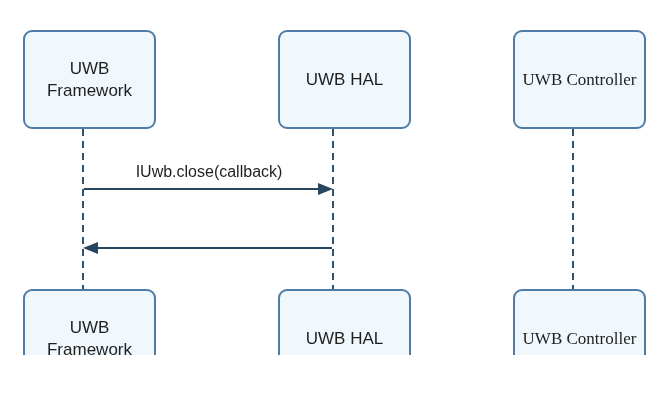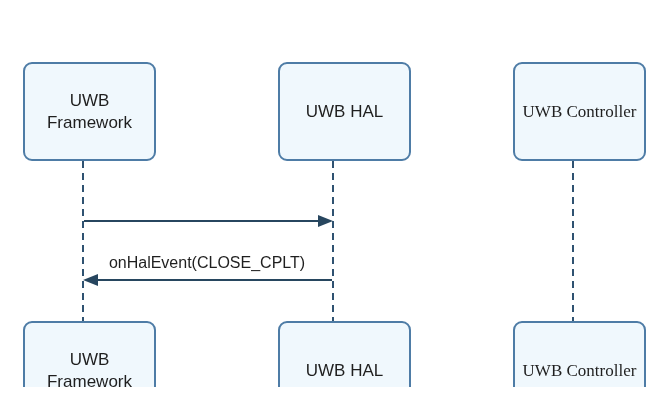--- a/index.html
+++ b/index.html
@@ -7,21 +7,20 @@
     padding: 0;
     background: #ffffff;
     font-family: "Liberation Sans", sans-serif;
   }
   .canvas {
     position: relative;
     width: 661px;
     height: 355px;
     background: #ffffff;
     overflow: hidden;
-    margin-top: 32px;
   }
   .actor-box {
     position: absolute;
     width: 117px;   
     height: 95px;   
     background: #f0f8fd;
     border: 2px solid #4e7ca6;
     border-radius: 9px;
     display: flex;
     align-items: center;
@@ -111,20 +110,20 @@
   <div class="actor-box row-bottom col-framework">
     <span class="label">UWB Framework</span>
   </div>
   <div class="actor-box row-bottom col-hal">
     <span class="label">UWB HAL</span>
   </div>
   <div class="actor-box row-bottom col-controller">
     <span class="label">UWB Controller</span>
   </div>
 
+  <div class="msg-label msg-label-1">IUwb.close(callback)</div>
   <div class="msg-line msg-line-1"></div>
   <div class="arrowhead arrowhead-right"></div>
 
-  <div class="msg-label msg-label-2">onHalEvent(CLOSE_CPLT)</div>
   <div class="msg-line msg-line-2"></div>
   <div class="arrowhead arrowhead-left"></div>
 
 </div>
 
 </body></html>

